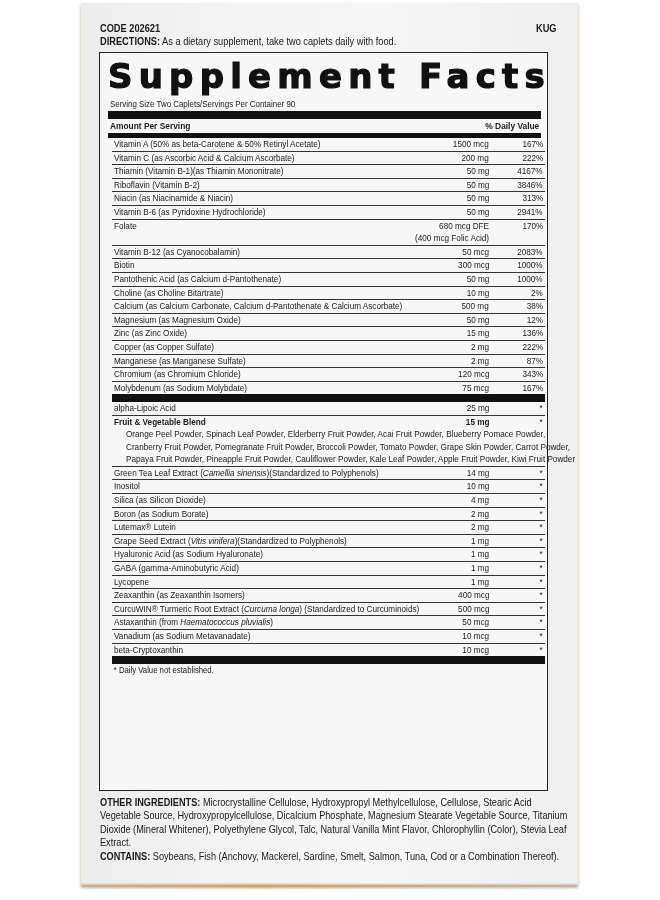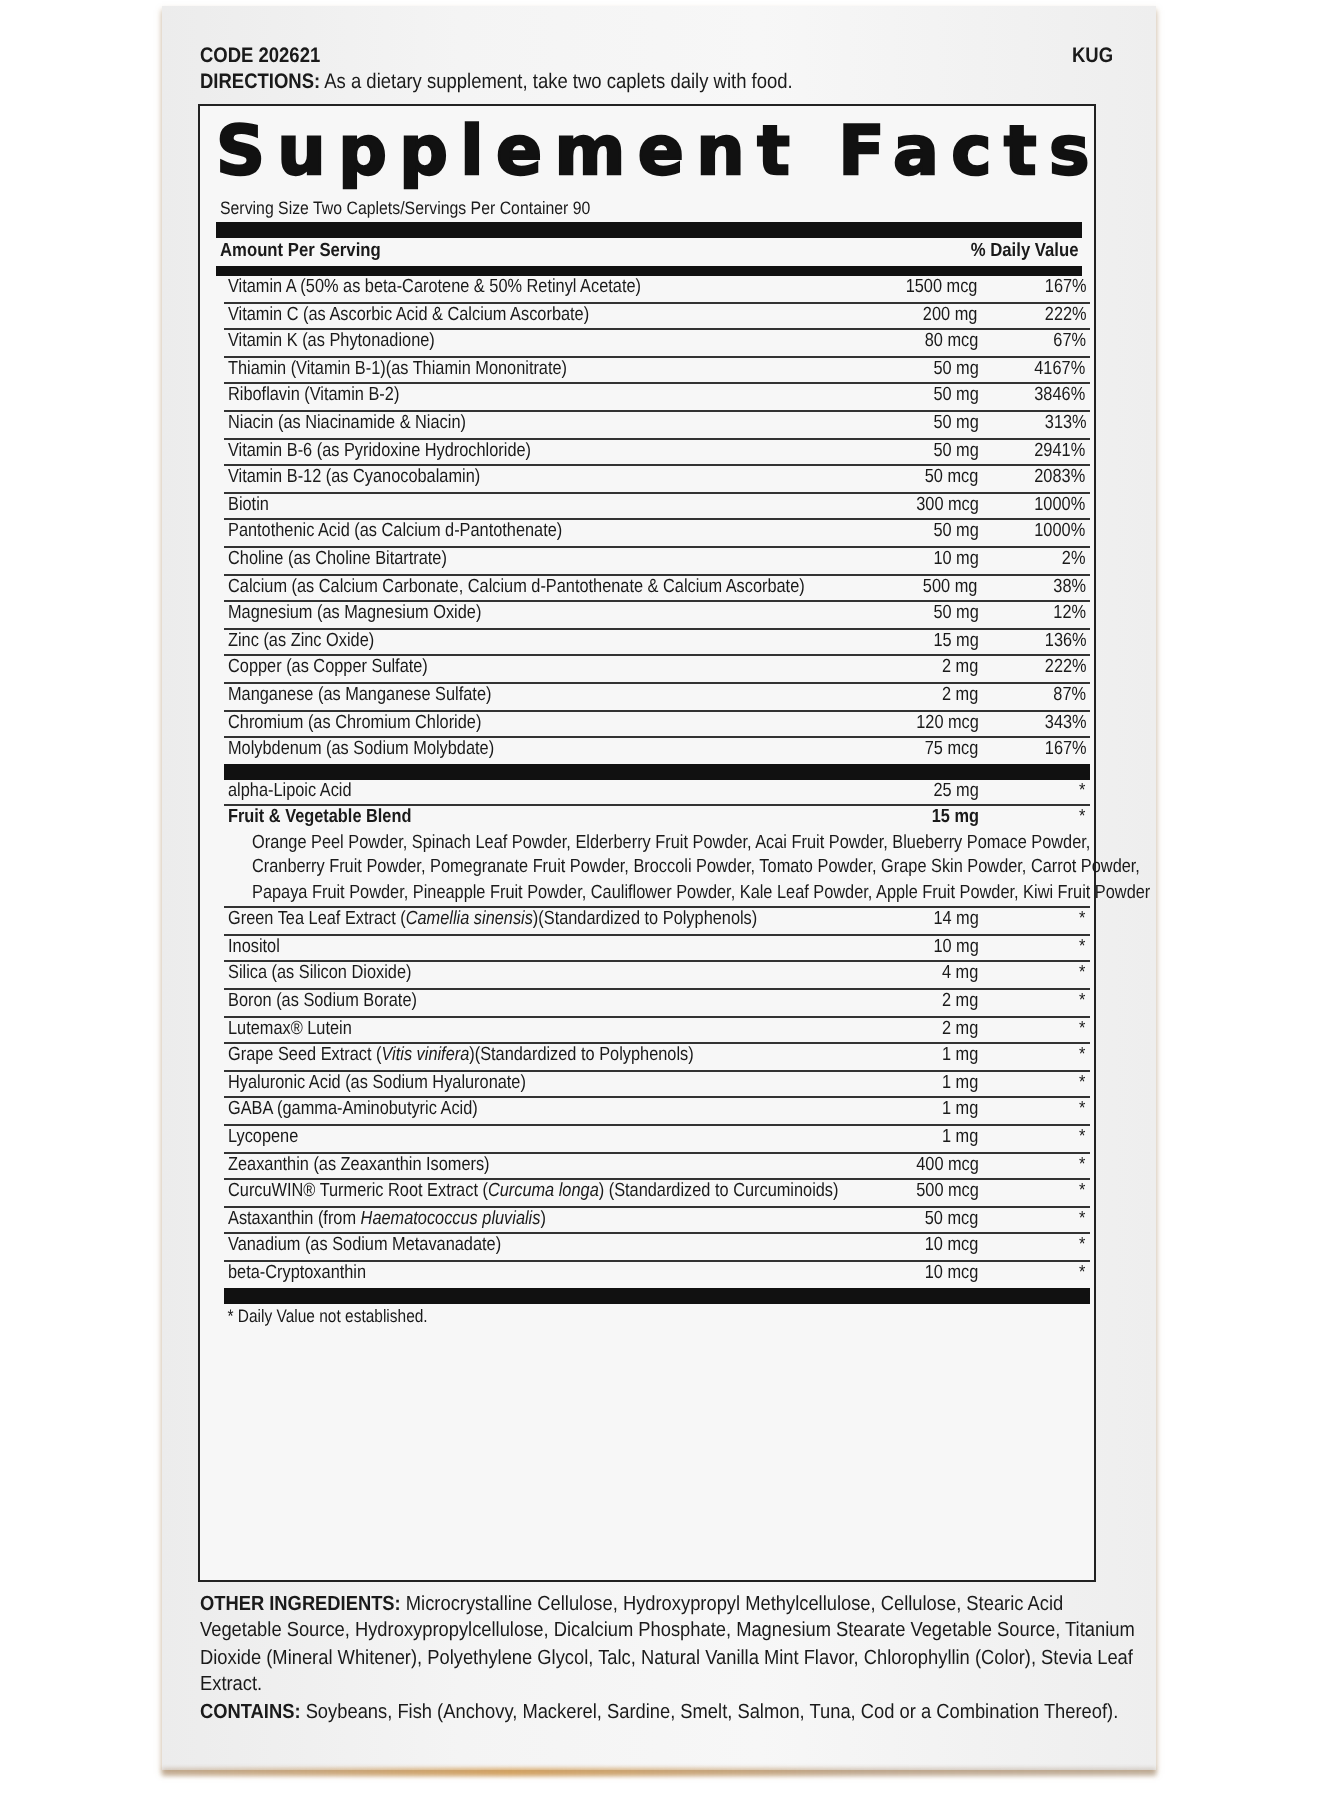--- a/index.html
+++ b/index.html
@@ -96,45 +96,45 @@
           <span class="n">Vitamin A (50% as beta-Carotene &amp; 50% Retinyl Acetate)</span>
           <span class="a">1500 mcg</span>
           <span class="d">167%</span>
         </div>
         <div class="row">
           <span class="n">Vitamin C (as Ascorbic Acid &amp; Calcium Ascorbate)</span>
           <span class="a">200 mg</span>
           <span class="d">222%</span>
         </div>
         <div class="row">
-          <span class="n">Vitamin K (as Phytonadione)</span>
-          <span class="a">80 mcg</span>
-          <span class="d">67%</span>
-        </div>
-        <div class="row">
           <span class="n">Thiamin (Vitamin B-1)(as Thiamin Mononitrate)</span>
           <span class="a">50 mg</span>
           <span class="d">4167%</span>
         </div>
         <div class="row">
           <span class="n">Riboflavin (Vitamin B-2)</span>
           <span class="a">50 mg</span>
           <span class="d">3846%</span>
         </div>
         <div class="row">
           <span class="n">Niacin (as Niacinamide &amp; Niacin)</span>
           <span class="a">50 mg</span>
           <span class="d">313%</span>
         </div>
         <div class="row">
           <span class="n">Vitamin B-6 (as Pyridoxine Hydrochloride)</span>
           <span class="a">50 mg</span>
           <span class="d">2941%</span>
         </div>
       </div>
+    <div class="row tall">
+      <span class="n">Folate</span>
+      <span class="a"><span>680 mcg DFE</span><br><span>(400 mcg Folic Acid)</span></span>
+      <span class="d">170%</span>
+    </div>
     <div id="min-rows">
         <div class="row">
           <span class="n">Vitamin B-12 (as Cyanocobalamin)</span>
           <span class="a">50 mcg</span>
           <span class="d">2083%</span>
         </div>
         <div class="row">
           <span class="n">Biotin</span>
           <span class="a">300 mcg</span>
           <span class="d">1000%</span>

